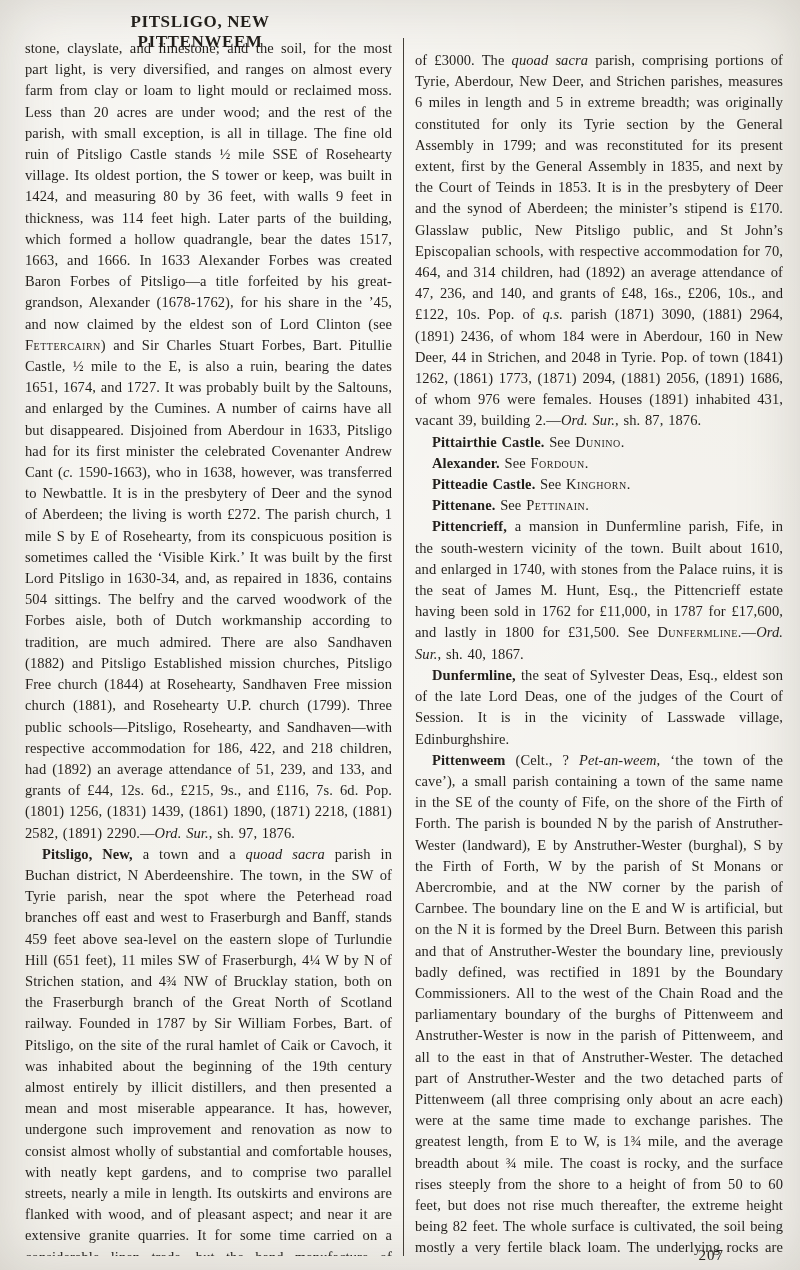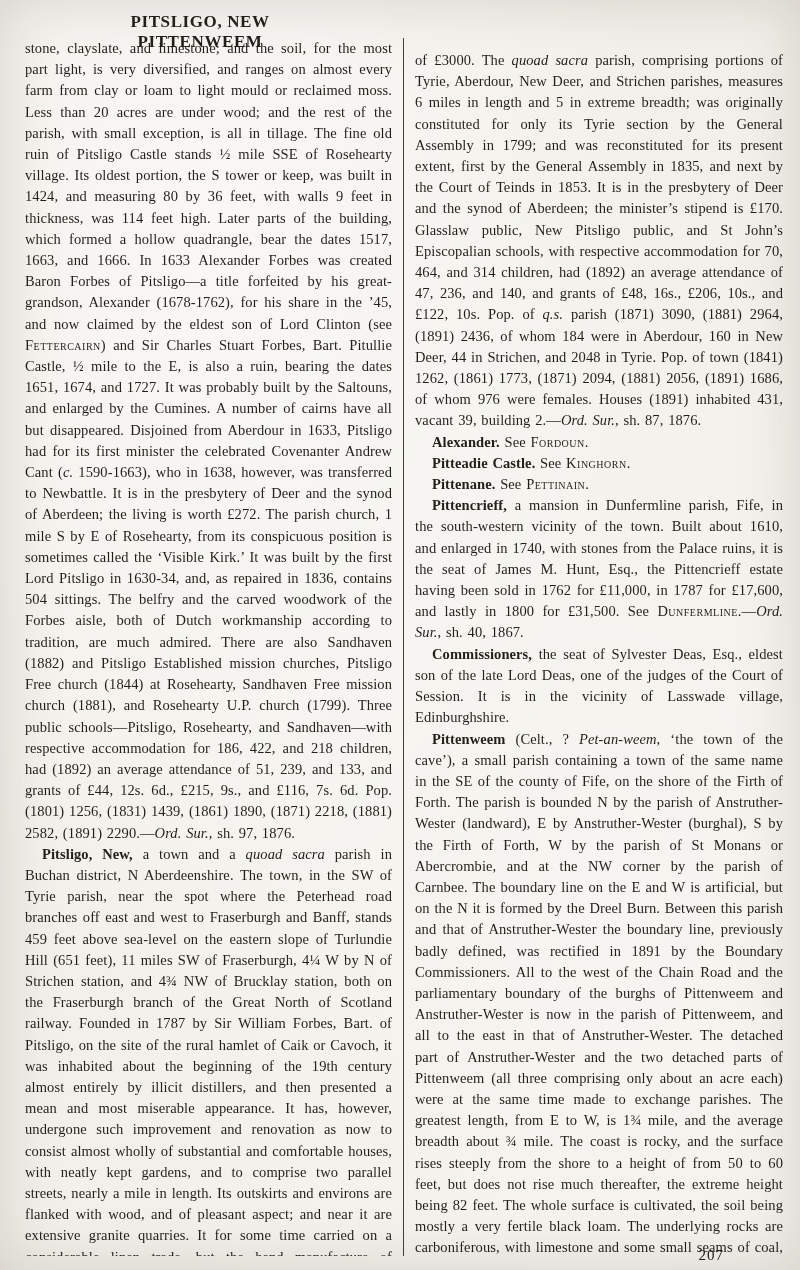--- a/index.html
+++ b/index.html
@@ -74,24 +74,25 @@
   </div>
 
   <div class="columns">
     <div class="col col-left">
         <p class="para noindent"><span>stone, clayslate, and limestone; and the soil, for the most part light, is very diversified, and ranges on almost every farm from clay or loam to light mould or reclaimed moss. Less than 20 acres are under wood; and the rest of the parish, with small exception, is all in tillage. The fine old ruin of Pitsligo Castle stands ½ mile SSE of Rosehearty village. Its oldest portion, the S tower or keep, was built in 1424, and measuring 80 by 36 feet, with walls 9 feet in thickness, was 114 feet high. Later parts of the building, which formed a hollow quadrangle, bear the dates 1517, 1663, and 1666. In 1633 Alexander Forbes was created Baron Forbes of Pitsligo—a title forfeited by his great-grandson, Alexander (1678-1762), for his share in the ’45, and now claimed by the eldest son of Lord Clinton (see </span><span class="seg-sc">Fettercairn</span><span>) and Sir Charles Stuart Forbes, Bart. Pitullie Castle, ½ mile to the E, is also a ruin, bearing the dates 1651, 1674, and 1727. It was probably built by the Saltouns, and enlarged by the Cumines. A number of cairns have all but disappeared. Disjoined from Aberdour in 1633, Pitsligo had for its first minister the celebrated Covenanter Andrew Cant (</span><span class="seg-i">c.</span><span> 1590-1663), who in 1638, however, was transferred to Newbattle. It is in the presbytery of Deer and the synod of Aberdeen; the living is worth £272. The parish church, 1 mile S by E of Rosehearty, from its conspicuous position is sometimes called the ‘Visible Kirk.’ It was built by the first Lord Pitsligo in 1630-34, and, as repaired in 1836, contains 504 sittings. The belfry and the carved woodwork of the Forbes aisle, both of Dutch workmanship according to tradition, are much admired. There are also Sandhaven (1882) and Pitsligo Established mission churches, Pitsligo Free church (1844) at Rosehearty, Sandhaven Free mission church (1881), and Rosehearty U.P. church (1799). Three public schools—Pitsligo, Rosehearty, and Sandhaven—with respective accommodation for 186, 422, and 218 children, had (1892) an average attendance of 51, 239, and 133, and grants of £44, 12s. 6d., £215, 9s., and £116, 7s. 6d. Pop. (1801) 1256, (1831) 1439, (1861) 1890, (1871) 2218, (1881) 2582, (1891) 2290.—</span><span class="seg-i">Ord. Sur.</span><span>, sh. 97, 1876.</span></p>
         <p class="para"><span class="seg-b">Pitsligo, New,</span><span> a town and a </span><span class="seg-i">quoad sacra</span><span> parish in Buchan district, N Aberdeenshire. The town, in the SW of Tyrie parish, near the spot where the Peterhead road branches off east and west to Fraserburgh and Banff, stands 459 feet above sea-level on the eastern slope of Turlundie Hill (651 feet), 11 miles SW of Fraserburgh, 4¼ W by N of Strichen station, and 4¾ NW of Brucklay station, both on the Fraserburgh branch of the Great North of Scotland railway. Founded in 1787 by Sir William Forbes, Bart. of Pitsligo, on the site of the rural hamlet of Caik or Cavoch, it was inhabited about the beginning of the 19th century almost entirely by illicit distillers, and then presented a mean and most miserable appearance. It has, however, undergone such improvement and renovation as now to consist almost wholly of substantial and comfortable houses, with neatly kept gardens, and to comprise two parallel streets, nearly a mile in length. Its outskirts and environs are flanked with wood, and of pleasant aspect; and near it are extensive granite quarries. It for some time carried on a considerable linen trade, but the hand manufacture of bobbin-lace is now the staple industry; and it has a post office, with money order, savings bank, and telegraph departments, a branch of the Union Bank, a National Security Savings Bank (1841), 2 hotels, a public library, a horticultural society (1837), gaswork, and fairs on the Wednesday after 26 February, the Wednesday after 25 May, and the Wednesday after 5 October. The erection of a public hall was begun in 1894. The parish church, standing near the top of the hill, and forming the most conspicuous object in the town, was built in 1798 and renovated in 1853. It has triplet lancet windows, ornate surmounting crosses, a beautiful belfry, and about 1000 sittings. Other places of worship are a plain Free church, a Congregational chapel, and the Episcopal church of St John the Evangelist (1871; 468 sittings), an Early English structure erected at a cost</span></p>
       </div>
     <div class="column-divider"></div>
     <div class="col col-right">
         <p class="para noindent"><span>of £3000. The </span><span class="seg-i">quoad sacra</span><span> parish, comprising portions of Tyrie, Aberdour, New Deer, and Strichen parishes, measures 6 miles in length and 5 in extreme breadth; was originally constituted for only its Tyrie section by the General Assembly in 1799; and was reconstituted for its present extent, first by the General Assembly in 1835, and next by the Court of Teinds in 1853. It is in the presbytery of Deer and the synod of Aberdeen; the minister’s stipend is £170. Glasslaw public, New Pitsligo public, and St John’s Episcopalian schools, with respective accommodation for 70, 464, and 314 children, had (1892) an average attendance of 47, 236, and 140, and grants of £48, 16s., £206, 10s., and £122, 10s. Pop. of </span><span class="seg-i">q.s.</span><span> parish (1871) 3090, (1881) 2964, (1891) 2436, of whom 184 were in Aberdour, 160 in New Deer, 44 in Strichen, and 2048 in Tyrie. Pop. of town (1841) 1262, (1861) 1773, (1871) 2094, (1881) 2056, (1891) 1686, of whom 976 were females. Houses (1891) inhabited 431, vacant 39, building 2.—</span><span class="seg-i">Ord. Sur.</span><span>, sh. 87, 1876.</span></p>
+        <p class="para"><span class="seg-b">Pittairthie Castle.</span><span> See </span><span class="seg-sc">Dunino</span><span>.</span></p>
         <p class="para"><span class="seg-b">Alexander.</span><span> See </span><span class="seg-sc">Fordoun</span><span>.</span></p>
         <p class="para"><span class="seg-b">Pitteadie Castle.</span><span> See </span><span class="seg-sc">Kinghorn</span><span>.</span></p>
         <p class="para"><span class="seg-b">Pittenane.</span><span> See </span><span class="seg-sc">Pettinain</span><span>.</span></p>
         <p class="para"><span class="seg-b">Pittencrieff,</span><span> a mansion in Dunfermline parish, Fife, in the south-western vicinity of the town. Built about 1610, and enlarged in 1740, with stones from the Palace ruins, it is the seat of James M. Hunt, Esq., the Pittencrieff estate having been sold in 1762 for £11,000, in 1787 for £17,600, and lastly in 1800 for £31,500. See </span><span class="seg-sc">Dunfermline</span><span>.—</span><span class="seg-i">Ord. Sur.</span><span>, sh. 40, 1867.</span></p>
-        <p class="para"><span class="seg-b">Commissioners,</span><span> the seat of Sylvester Deas, Esq., eldest son of the late Lord Deas, one of the judges of the Court of Session. It is in the vicinity of Lasswade village, Edinburghshire.</span></p>
+        <p class="para"><span class="seg-b">Dunfermline,</span><span> the seat of Sylvester Deas, Esq., eldest son of the late Lord Deas, one of the judges of the Court of Session. It is in the vicinity of Lasswade village, Edinburghshire.</span></p>
         <p class="para"><span class="seg-b">Pittenweem</span><span> (Celt., ? </span><span class="seg-i">Pet-an-weem</span><span>, ‘the town of the cave’), a small parish containing a town of the same name in the SE of the county of Fife, on the shore of the Firth of Forth. The parish is bounded N by the parish of Anstruther-Wester (landward), E by Anstruther-Wester (burghal), S by the Firth of Forth, W by the parish of St Monans or Abercrombie, and at the NW corner by the parish of Carnbee. The boundary line on the E and W is artificial, but on the N it is formed by the Dreel Burn. Between this parish and that of Anstruther-Wester the boundary line, previously badly defined, was rectified in 1891 by the Boundary Commissioners. All to the west of the Chain Road and the parliamentary boundary of the burghs of Pittenweem and Anstruther-Wester is now in the parish of Pittenweem, and all to the east in that of Anstruther-Wester. The detached part of Anstruther-Wester and the two detached parts of Pittenweem (all three comprising only about an acre each) were at the same time made to exchange parishes. The greatest length, from E to W, is 1¾ mile, and the average breadth about ¾ mile. The coast is rocky, and the surface rises steeply from the shore to a height of from 50 to 60 feet, but does not rise much thereafter, the extreme height being 82 feet. The whole surface is cultivated, the soil being mostly a very fertile black loam. The underlying rocks are carboniferous, with limestone and some small seams of coal, wrought so extensively towards the end of the 18th century as to employ about 400 men. The parish is traversed throughout its entire length by the coast road from Elie to Crail, and also by a stretch of the Thornton and Anstruther section of the North British railway system; is in the presbytery of St Andrews and the synod of Fife; and the living is worth £174. It was after the Reformation united with St Monans, Anstruther, and Kilrenny under the charge of one minister; but James Melvil (nephew of the famous Andrew), who succeeded the first minister, Mr William Clark, in 1586, ‘finding the four congregationes a burding intolerable and importable, with a guid conscience, . . . sett himself cairfullie for the separating and severall planting of the said congregatiounes, resolving to tak himself to Kilrynnie alean;</span></p>
       </div>
   </div>
 
   <div class="page-number">207</div>
 
 </div>
 
 </body></html>

